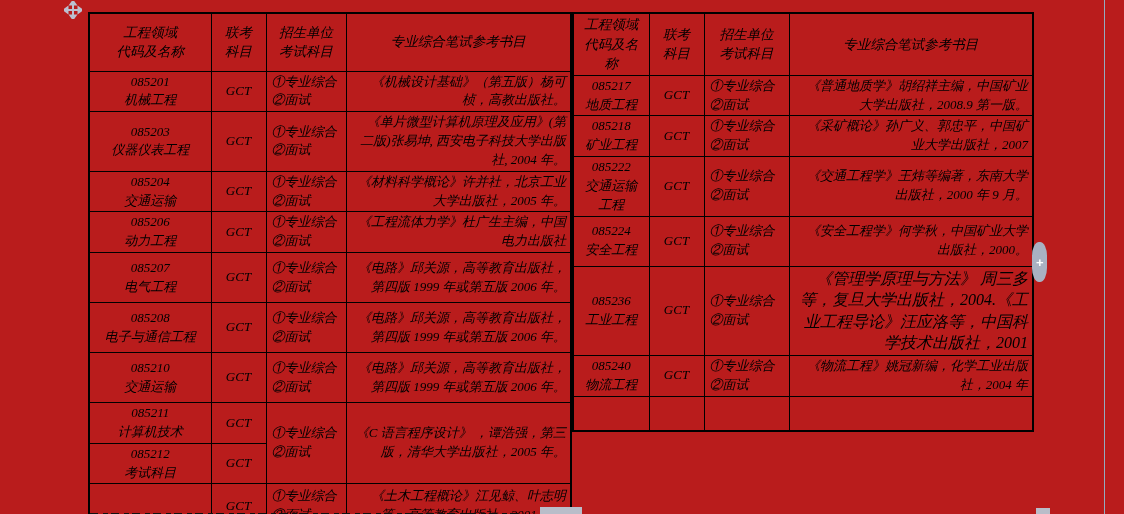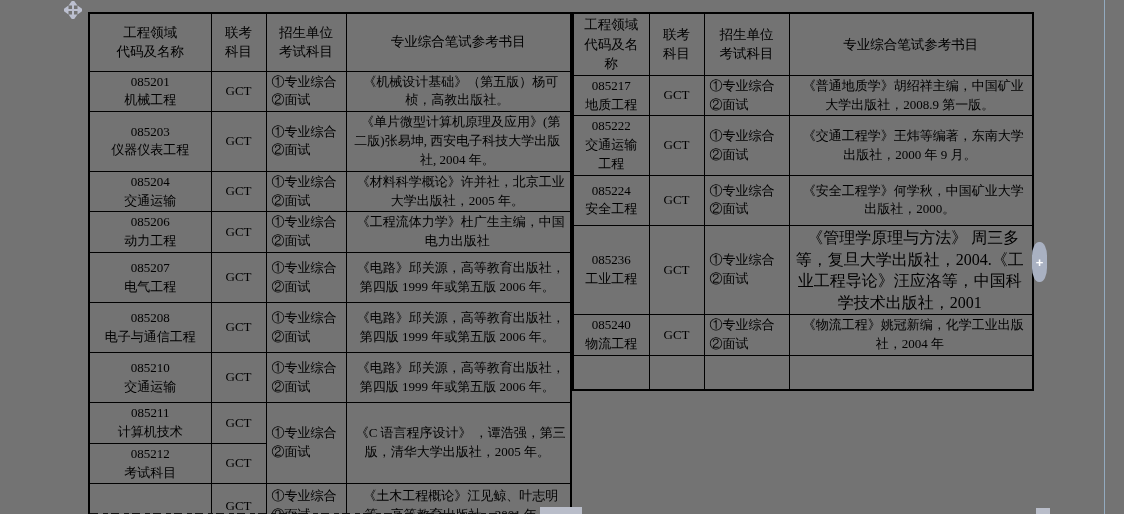--- a/index.html
+++ b/index.html
@@ -1,28 +1,28 @@
 <!DOCTYPE html>
 <html><head>
 <meta charset="utf-8">
 <style>
   html,body{margin:0;padding:0;background:#fff;width:1124px;height:514px;overflow:hidden;
     font-family:"Liberation Serif","DejaVu Serif",serif;}
-  .stage{position:relative;width:1124px;height:514px;background:#737373;}
+  .stage{position:relative;width:1124px;height:514px;background:#b91c1c;font-style:italic;}
   .tables-wrap{position:absolute;left:88px;top:12px;display:flex;align-items:flex-start;}
   table{border-collapse:collapse;table-layout:fixed;}
   table,td,th{border:1px solid #000;}
   table{border-width:2px;}
   td{padding:1px 3px;color:#000;font-size:13px;line-height:1.45;vertical-align:middle;overflow:hidden;}
   .t-left{width:482px;}
   .t-right{width:460px;}
   .c{text-align:center;}
   .pre{white-space:pre-line;}
   .exam{text-align:left;padding-left:5px;}
-  .ref{text-align:center;padding-left:2px;padding-right:4px;text-indent:7px;}
+  .ref{text-align:right;padding-left:2px;padding-right:4px;text-indent:7px;}
   .small td, td.small{font-size:16px;line-height:1.35;}
   .hdr{font-size:13.5px;}
   
   .move-handle{position:absolute;left:64px;top:1px;width:18px;height:18px;cursor:move;}
   
   .plus-capsule{position:absolute;left:1032px;top:242px;width:15px;height:40px;
     background:#a9b1c2;border-radius:7px/14px;display:flex;align-items:center;justify-content:center;
     color:#fff;font-family:"Liberation Sans",sans-serif;font-size:13px;font-weight:bold;cursor:pointer;}
   
   .page-edge{position:absolute;left:1104px;top:0;width:1px;height:514px;background:#93abc0;}
@@ -191,20 +191,30 @@
       <tr style="height:40px">
         <td class="c">
               <div>085217</div>
               <div class="pre">地质工程</div>
             </td>
         <td class="c">GCT</td>
         <td class="exam pre">①专业综合
 ②面试</td>
         <td class="ref">《普通地质学》胡绍祥主编，中国矿业大学出版社，2008.9 第一版。</td>
       </tr>
+      <tr style="height:40px">
+        <td class="c">
+              <div>085218</div>
+              <div class="pre">矿业工程</div>
+            </td>
+        <td class="c">GCT</td>
+        <td class="exam pre">①专业综合
+②面试</td>
+        <td class="ref">《采矿概论》孙广义、郭忠平，中国矿业大学出版社，2007</td>
+      </tr>
       <tr style="height:50px">
         <td class="c">
               <div>085222</div>
               <div class="pre">交通运输
 工程</div>
             </td>
         <td class="c">GCT</td>
         <td class="exam pre">①专业综合
 ②面试</td>
         <td class="ref">《交通工程学》王炜等编著，东南大学出版社，2000 年 9 月。</td>

